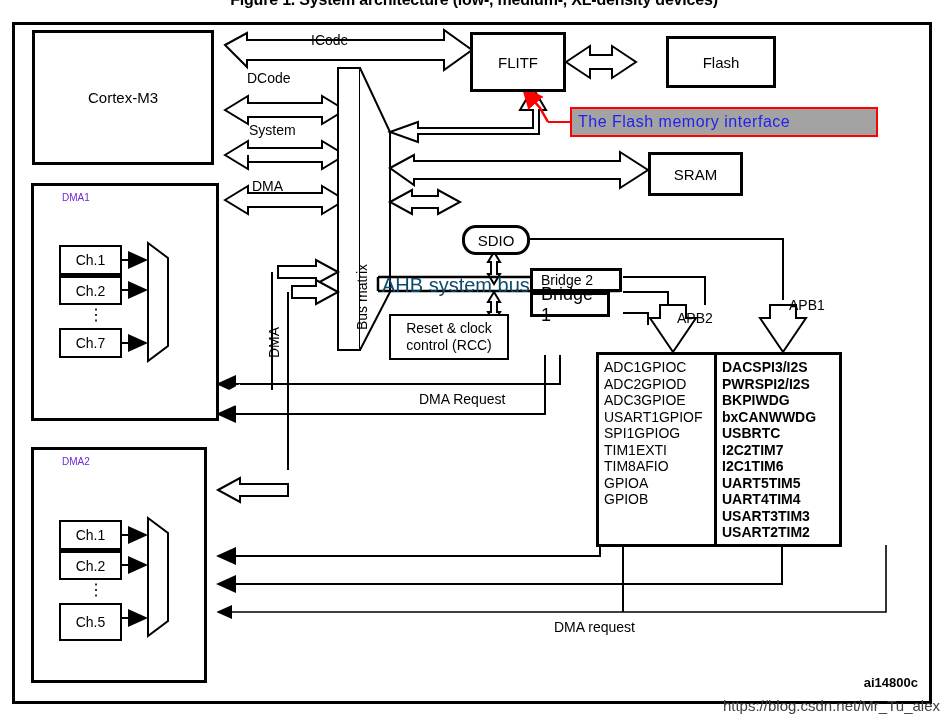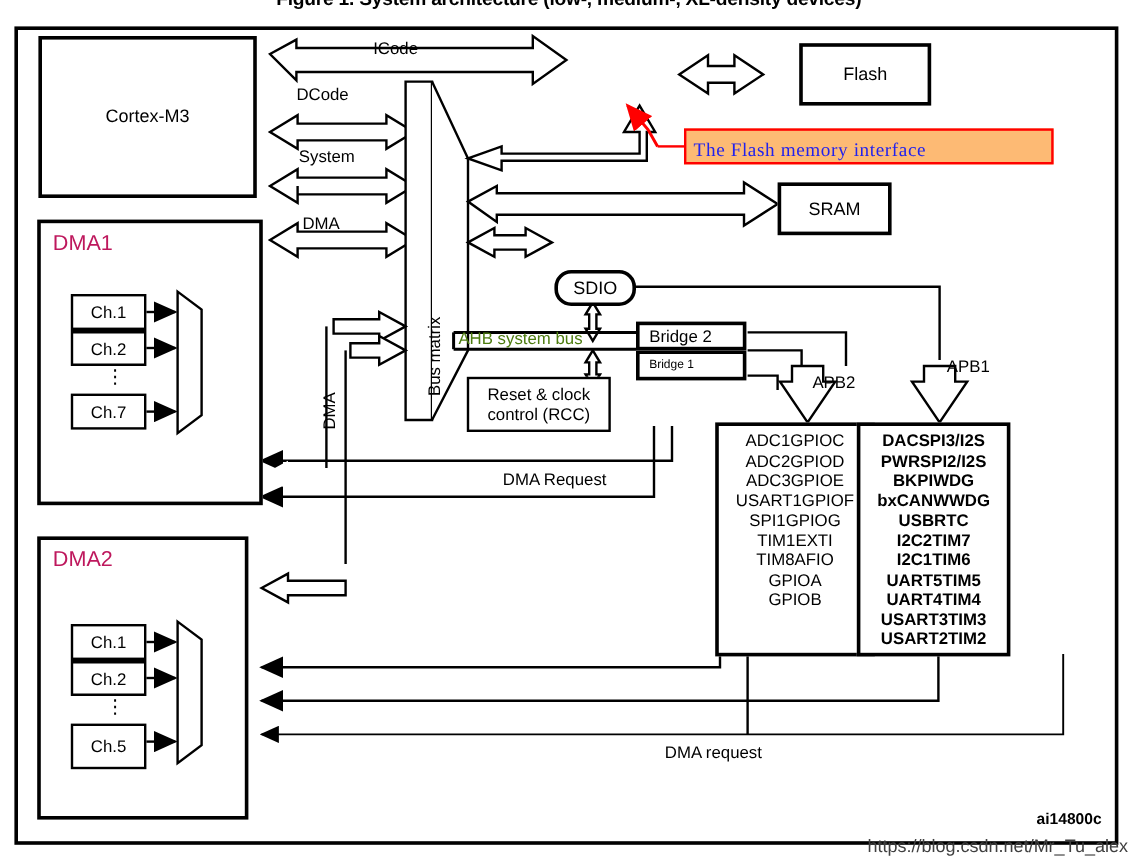--- a/index.html
+++ b/index.html
@@ -30,21 +30,21 @@
   .box.thin{border-width:2px;}
   .box.heavy{border-width:3px;}
 
   .lbl{position:absolute;font-size:14px;color:#000;white-space:nowrap;}
 
   
   .container{
     position:absolute;border:3px solid #000;background:#fff;box-sizing:border-box;
   }
   .container > .ctitle{
-    position:absolute;left:10px;top:6px;font-size:18px;color:#be185d;
+    position:absolute;left:28px;top:6px;font-size:10px;color:#6d28d9;
   }
 
   
   .chbox{
     position:absolute;border:2px solid #000;background:#fff;box-sizing:border-box;
     display:flex;align-items:center;justify-content:center;font-size:14px;
   }
 
   .vdots{
     position:absolute;width:3px;color:#000;font-size:13px;line-height:5px;
@@ -54,44 +54,44 @@
   svg.overlay{position:absolute;left:0;top:0;width:948px;height:718px;pointer-events:none;}
 
   
   .rot{
     position:absolute;transform-origin:0 0;transform:rotate(-90deg);
     font-size:14px;white-space:nowrap;color:#000;
   }
 
   
   .callout{
-    position:absolute;border:2px solid #ff0000;background:#fdba74;
-    color:#2222ee;font-family:Liberation Serif, serif;font-size:16px;
-    display:flex;align-items:flex-end;padding:0 6px;box-sizing:border-box;
+    position:absolute;border:2px solid #ff0000;background:#a3a3a3;
+    color:#2222ee;font-family:Liberation Sans, sans-serif;font-size:16px;
+    display:flex;align-items:center;padding:0 6px;box-sizing:border-box;
     letter-spacing:0.5px;
   }
 
   .peri{
     position:absolute;border:3px solid #000;background:#fff;box-sizing:border-box;
     padding:4px 5px 4px 5px;font-size:14px;line-height:16.5px;
   }
-  .peri .row{display:flex;justify-content:center;}
+  .peri .row{display:flex;justify-content:flex-start;}
   .peri .row span{white-space:nowrap;}
   .peri .row .l{text-align:left;}
   .peri .row .r{text-align:right;}
 
   .figid{
     position:absolute;right:30px;bottom:28px;font-size:13px;font-weight:bold;color:#000;
   }
   .watermark{
     position:absolute;right:8px;bottom:4px;font-size:15px;color:#404040;
     white-space:nowrap;
   }
   .ahbbus{
-    position:absolute;font-size:14px;color:#4d7c0f;white-space:nowrap;
+    position:absolute;font-size:20px;color:#0c4a6e;white-space:nowrap;
     background:transparent;
   }
 </style>
 </head>
 <body>
 
 <div id="root">
 
   <div class="fig-title">Figure 1. System architecture (low-, medium-, XL-density devices)</div>
 
@@ -185,20 +185,23 @@
   <div class="lbl" style="left:419px;top:391px;">DMA Request</div>
   <div class="lbl" style="left:554px;top:619px;">DMA request</div>
 
   <div class="lbl" style="left:677px;top:310px;">APB2</div>
   <div class="lbl" style="left:789px;top:297px;">APB1</div>
 
   <div class="box heavy" style="left:32px;top:30px;width:182px;height:135px;">
     <span>Cortex-M3</span>
   </div>
 
+  <div class="box heavy" style="left:470px;top:32px;width:96px;height:60px;">
+    <span>FLITF</span>
+  </div>
 
   <div class="box heavy" style="left:666px;top:36px;width:110px;height:52px;">
     <span>Flash</span>
   </div>
 
   <div class="box heavy" style="left:648px;top:152px;width:95px;height:44px;">
     <span>SRAM</span>
   </div>
 
 
@@ -207,21 +210,21 @@
   </div>
 
   <div class="box thin" style="left:389px;top:314px;width:120px;height:46px;flex-direction:column;line-height:17px;font-size:14px;">
     <span>Reset &amp; clock</span>
     <span>control (RCC)</span>
   </div>
 
   <div class="box heavy" style="left:530px;top:268px;width:92px;height:24px;justify-content:flex-start;padding-left:8px;font-size:14px;">
     <span>Bridge  2</span>
   </div>
-  <div class="box heavy" style="left:530px;top:292px;width:92px;height:25px;justify-content:flex-start;padding-left:8px;font-size:10px;">
+  <div class="box heavy" style="left:530px;top:292px;width:80px;height:25px;justify-content:flex-start;padding-left:8px;font-size:18px;">
     <span>Bridge  1</span>
   </div>
 
   <div class="callout" style="left:570px;top:107px;width:308px;height:30px;">
     <span>The Flash memory interface</span>
   </div>
 
   <div class="peri" style="left:596px;top:352px;width:133px;height:195px;">
     <div class="row">
         <span class="l">ADC1</span>

